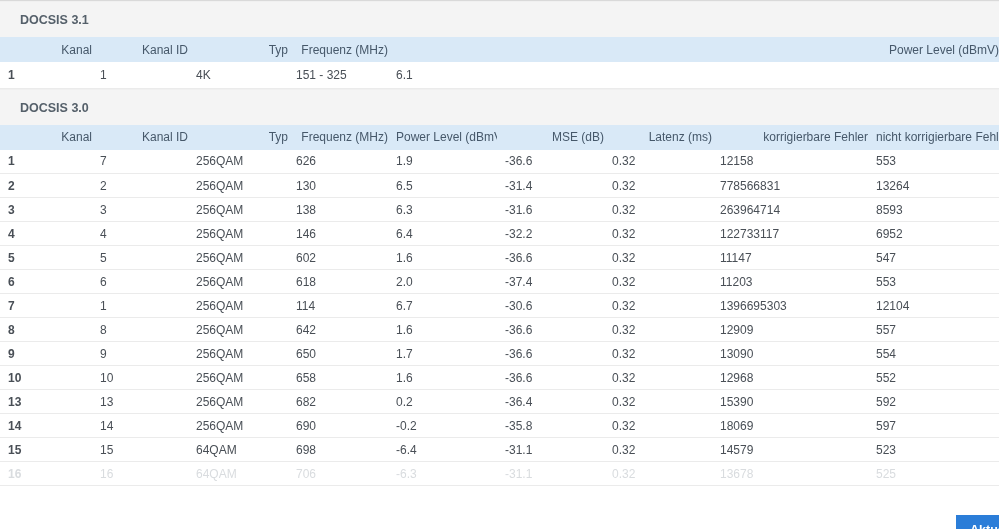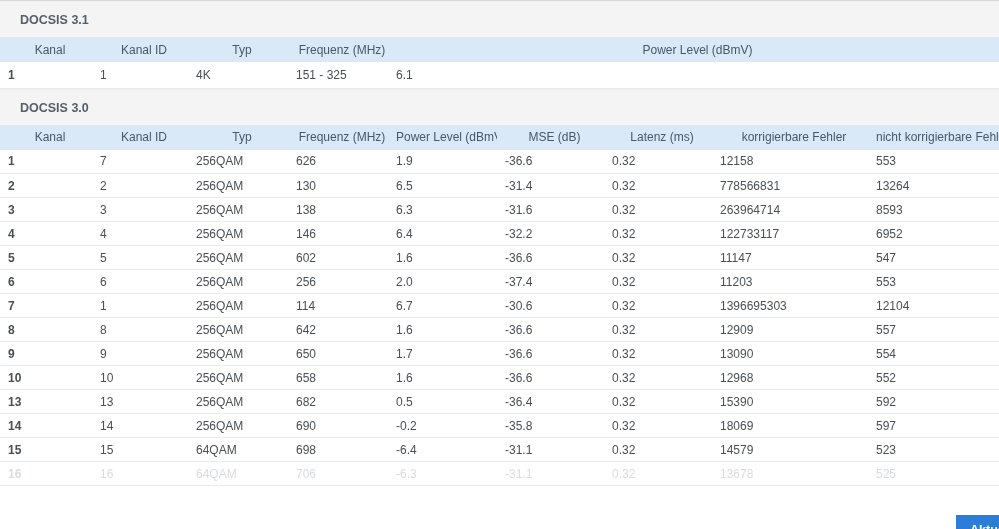--- a/index.html
+++ b/index.html
@@ -27,21 +27,21 @@
   table {
     width: 999px;
     border-collapse: collapse;
     table-layout: fixed;
   }
   thead th {
     background: #d9e9f7;
     color: #46586a;
     font-size: 12px;
     font-weight: normal;
-    text-align: center;
+    text-align: right;
     height: 25px;
     padding: 0 0 0 8px;
     white-space: nowrap;
     overflow: hidden;
   }
   tbody td {
     color: #494f56;
     font-size: 12px;
     height: 24px;
     padding: 0 0 0 8px;
@@ -182,21 +182,21 @@
             <td>1.6</td>
             <td>-36.6</td>
             <td>0.32</td>
             <td>11147</td>
             <td>547</td>
           </tr>
           <tr>
             <td>6</td>
             <td>6</td>
             <td>256QAM</td>
-            <td>256</td>
+            <td>618</td>
             <td>2.0</td>
             <td>-37.4</td>
             <td>0.32</td>
             <td>11203</td>
             <td>553</td>
           </tr>
           <tr>
             <td>7</td>
             <td>1</td>
             <td>256QAM</td>
@@ -238,21 +238,21 @@
             <td>-36.6</td>
             <td>0.32</td>
             <td>12968</td>
             <td>552</td>
           </tr>
           <tr>
             <td>13</td>
             <td>13</td>
             <td>256QAM</td>
             <td>682</td>
-            <td>0.5</td>
+            <td>0.2</td>
             <td>-36.4</td>
             <td>0.32</td>
             <td>15390</td>
             <td>592</td>
           </tr>
           <tr>
             <td>14</td>
             <td>14</td>
             <td>256QAM</td>
             <td>690</td>

